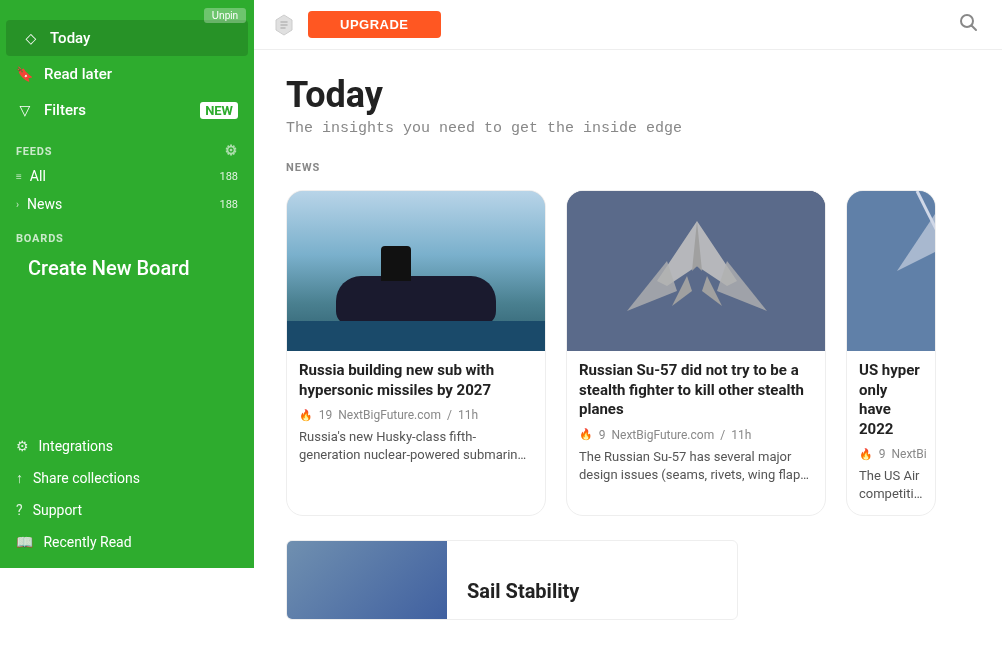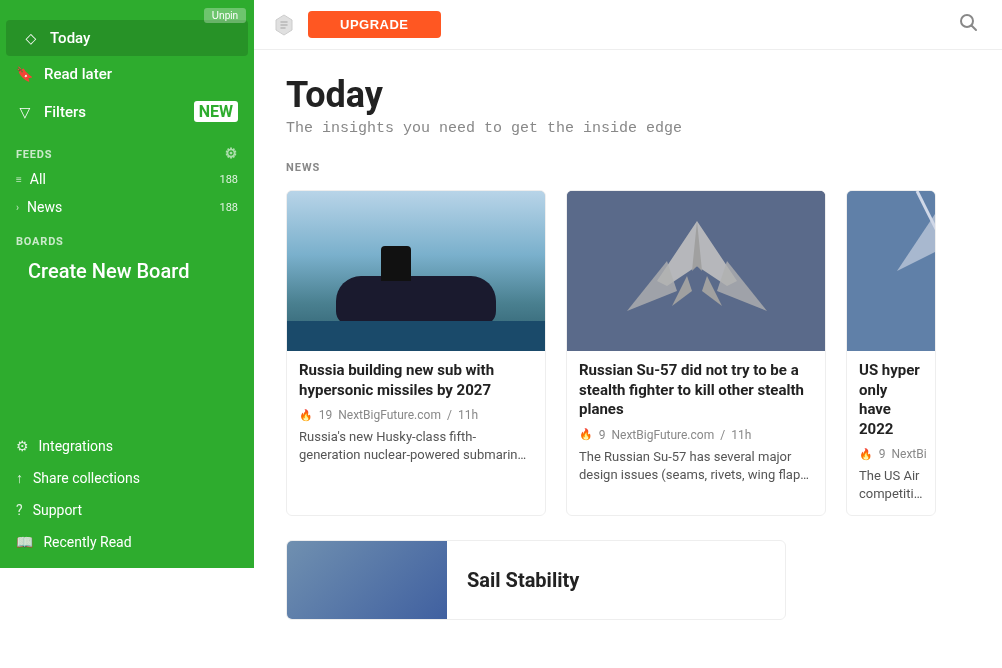--- a/index.html
+++ b/index.html
@@ -45,21 +45,21 @@
     }
     .sidebar-nav-item.active {
       background: rgba(0,0,0,0.15);
       border-radius: 4px;
       margin: 0 6px;
     }
     .sidebar-nav-item .icon { width: 18px; height: 18px; display: flex; align-items: center; justify-content: center; font-size: 14px; }
     .badge-new {
       background: #fff;
       color: #2eac2e;
-      font-size: 16px;
+      font-size: 13px;
       font-weight: 700;
       padding: 1px 5px;
       border-radius: 3px;
       margin-left: auto;
     }
 
     .section-label {
       font-size: 11px;
       font-weight: 700;
       color: rgba(255,255,255,0.75);
@@ -179,21 +179,21 @@
 
     .cards-row {
       display: flex;
       gap: 20px;
       overflow: hidden;
     }
     .card {
       width: 260px;
       min-width: 260px;
       border: 1px solid #eee;
-      border-radius: 6px;
+      border-radius: 17px;
       overflow: hidden;
       cursor: pointer;
       background: #fff;
     }
     .card-image {
       width: 100%;
       height: 160px;
       background: #ccc;
       overflow: hidden;
       display: flex;
@@ -467,21 +467,21 @@
             <span>9</span>
             <span>NextBi</span>
           </div>
           <div class="card-desc">The US Air competitive prototypes</div>
         </div>
       </div>
 
     </div>
 
     <div class="bottom-section">
-      <div style="border:1px solid #eee;border-radius:6px;overflow:hidden;display:flex;align-items:center;cursor:pointer;height:80px;flex:none;width:500px;">
+      <div style="border:1px solid #eee;border-radius:6px;overflow:hidden;display:flex;align-items:flex-end;cursor:pointer;height:80px;flex:none;width:452px;">
         <div style="width:160px;height:80px;background:linear-gradient(135deg,#7090b0,#4060a0);flex-shrink:0;"></div>
         <div class="sail-stability-text">
           <div class="sail-title">Sail Stability</div>
         </div>
       </div>
     </div>
 
   </div>
 </div>
 

